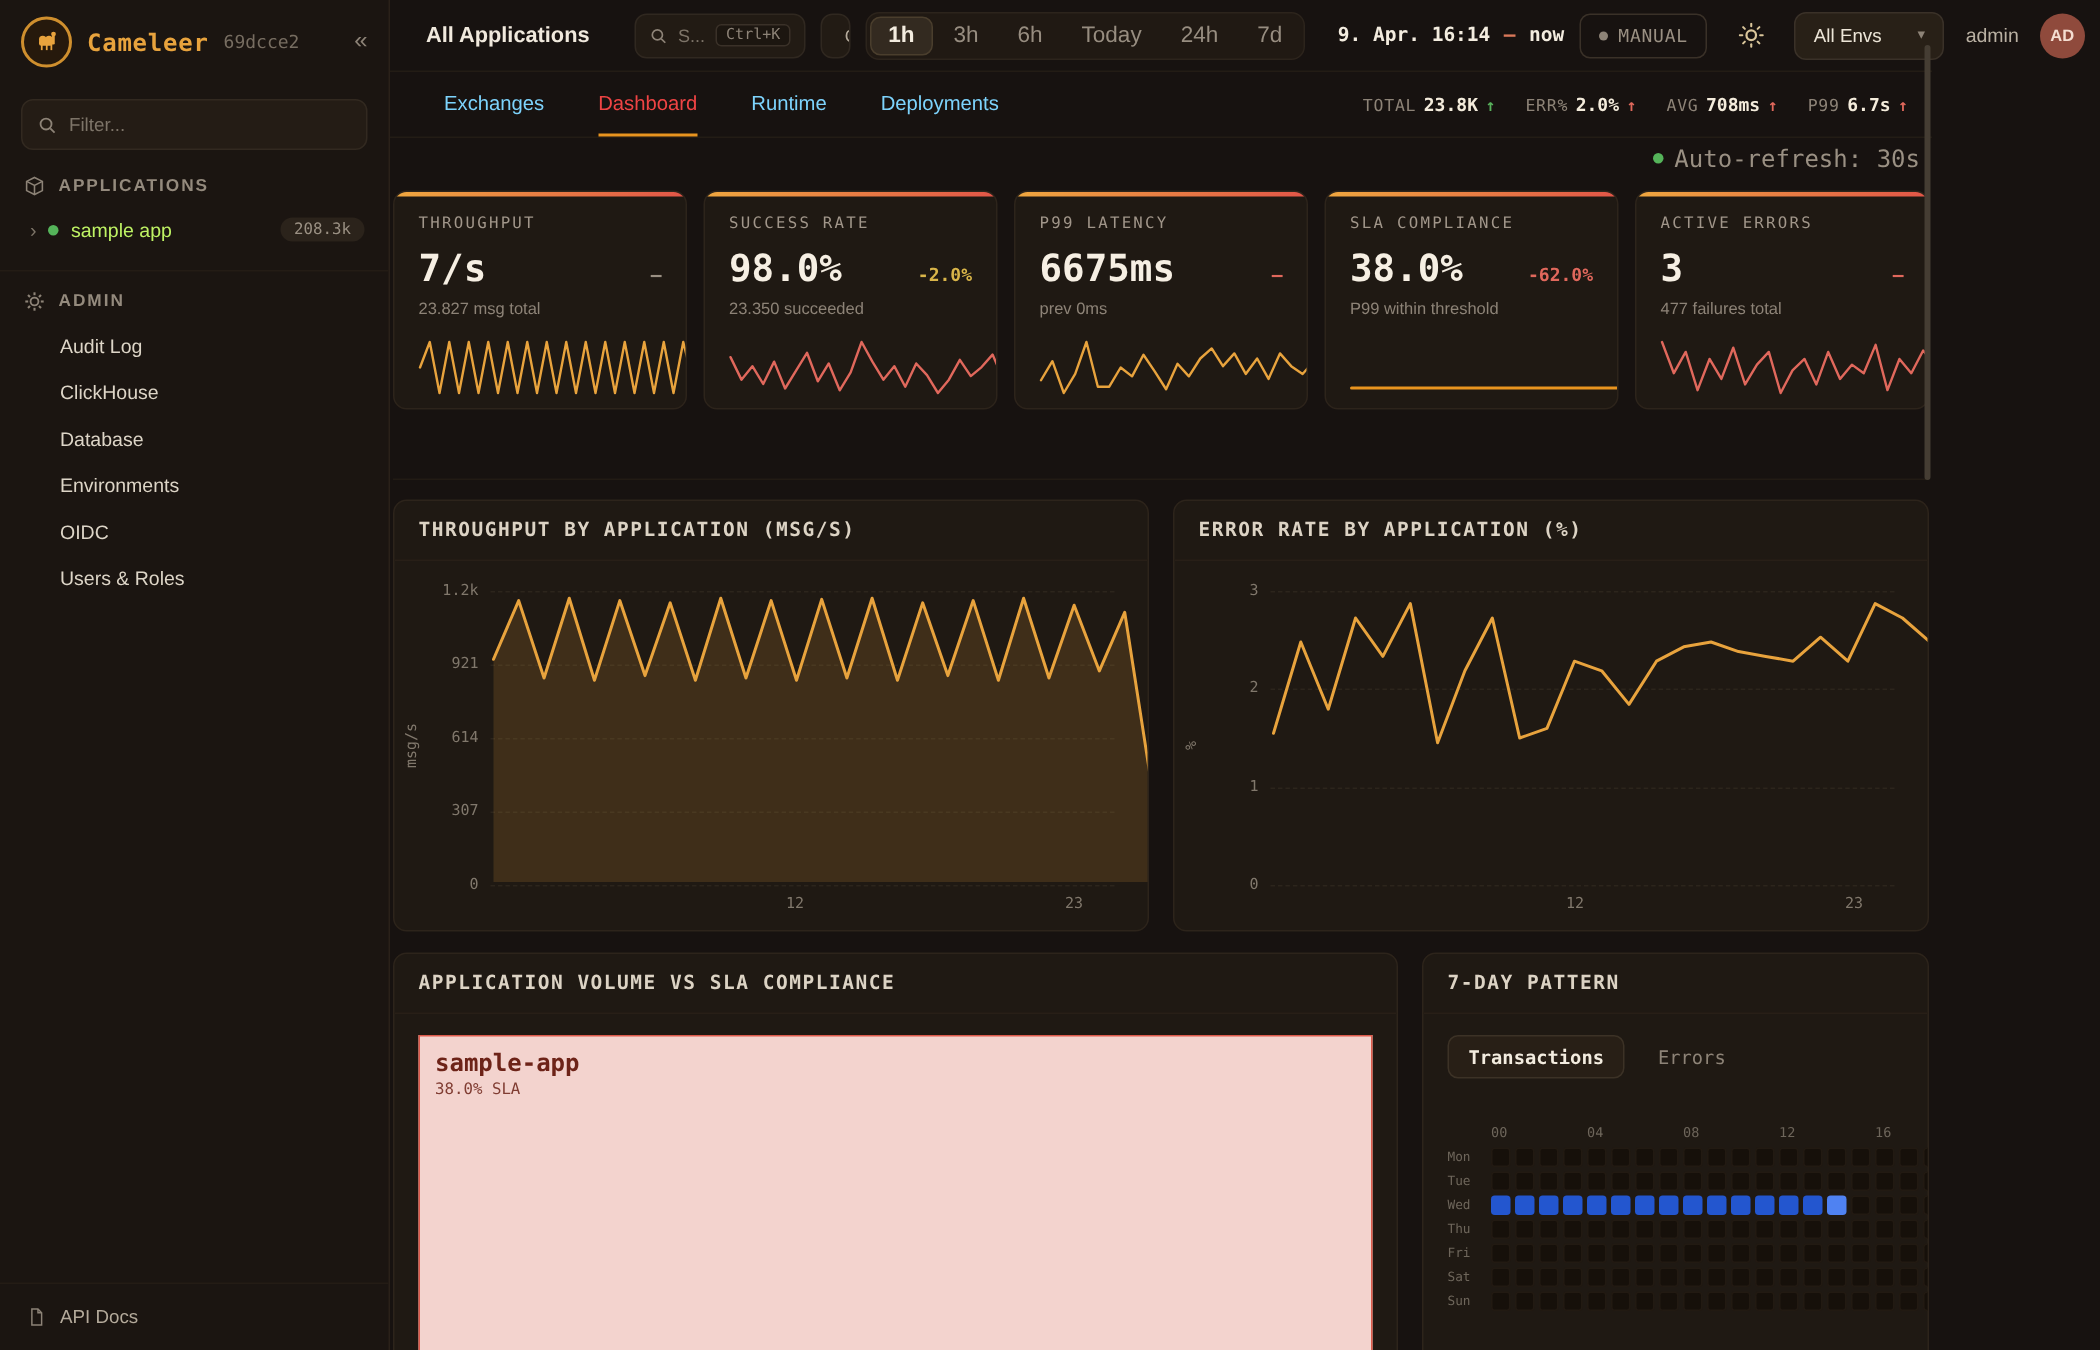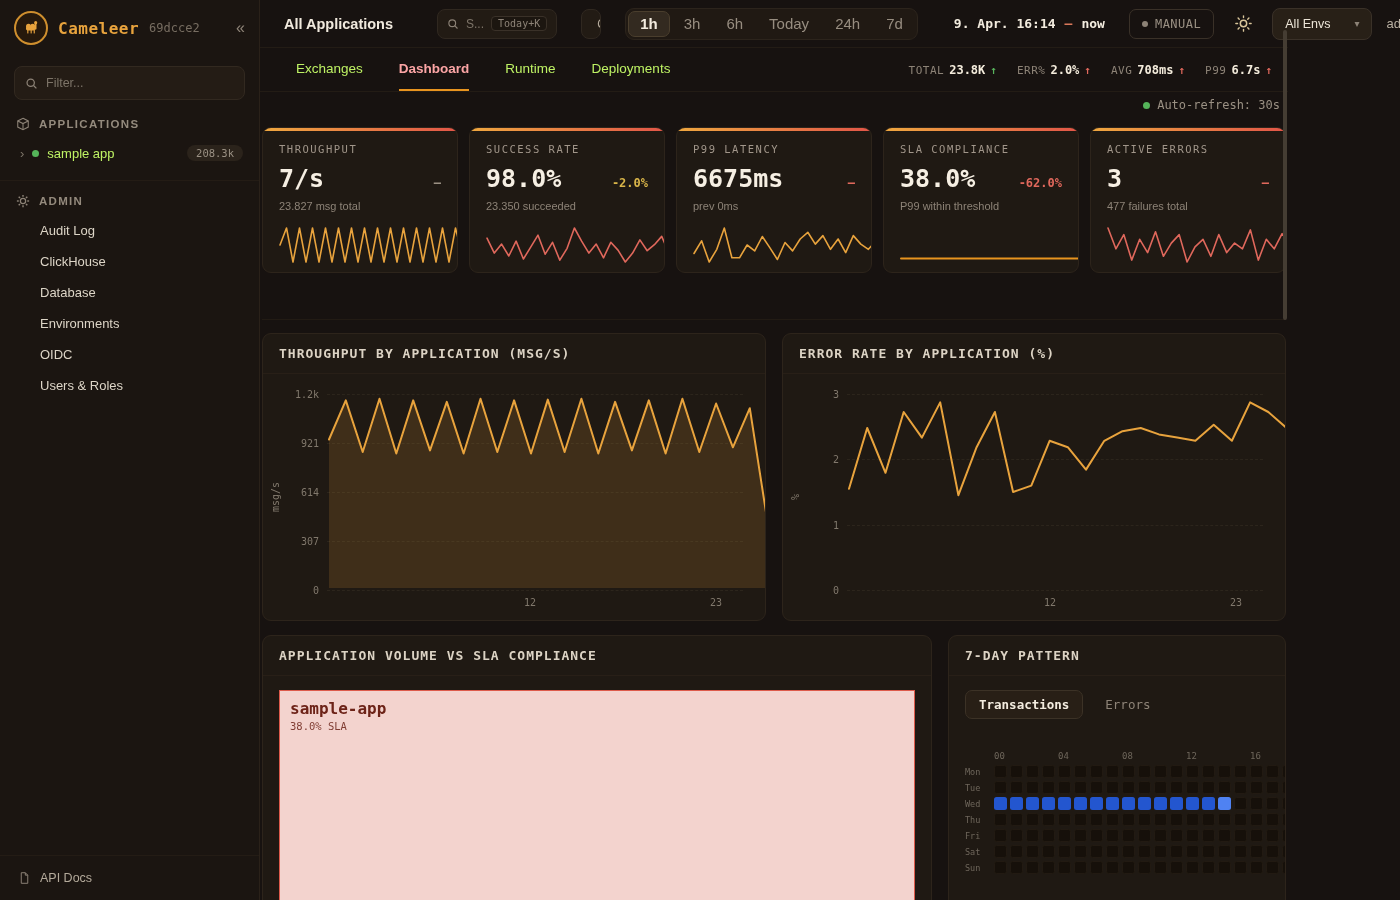--- a/index.html
+++ b/index.html
@@ -25,21 +25,21 @@
 .dot.green{background:#55b45a;}
 .app-name{color:#bef264;font-size:13px;}
 .badge{margin-left:auto;background:#2b231b;color:#9a9083;border-radius:9px;padding:2px 9px;font-size:10.5px;}
 .sb-div{border-top:1px solid #241c15;margin-top:12px;}
 .admin-item{padding:8px 16px 8px 40px;color:#ddd5c7;font-size:13px;cursor:pointer;}
 .sb-spacer{flex:1;}
 .api-docs{display:flex;align-items:center;gap:9px;padding:15px 18px;color:#b4aa9b;font-size:12.5px;border-top:1px solid #241c15;cursor:pointer;}
 
 
 .main{flex:1;min-width:0;display:flex;flex-direction:column;position:relative;background:#171210;}
-.topbar{height:48px;flex:0 0 48px;display:flex;align-items:center;gap:24px;padding:0 4px 0 24px;border-bottom:1px solid #231c15;}
+.topbar{height:48px;flex:0 0 48px;display:flex;align-items:center;gap:10px;padding:0 4px 0 24px;border-bottom:1px solid #231c15;}
 .tb-title{font-weight:bold;font-size:14.5px;color:#f0e9dd;margin-right:20px;white-space:nowrap;}
 .search{height:30px;display:flex;align-items:center;gap:7px;background:#221b14;border:1px solid #302820;border-radius:8px;padding:0 9px;cursor:text;}
 .s-text{color:#7d7468;font-size:12px;}
 .kbd{border:1px solid #3a3128;background:#1c1610;border-radius:4px;padding:1px 6px;font-size:10px;color:#8d8377;}
 .status-pill{height:30px;display:flex;align-items:center;gap:6px;background:#221b14;border:1px solid #302820;border-radius:8px;padding:0 9px;color:#b4aa9b;font-size:12px;max-width:46px;overflow:hidden;}
 .ranges{height:32px;display:flex;align-items:center;background:#20191•3;background:#201913;border:1px solid #2c241c;border-radius:9px;padding:2px;gap:2px;}
 .range-btn{height:26px;padding:0 11px;border-radius:7px;color:#978d80;font-size:15px;display:flex;align-items:center;cursor:pointer;border:1px solid transparent;white-space:nowrap;}
 .range-btn.active{background:#332a20;border-color:#4a3e2d;color:#f3ecdf;font-weight:bold;}
 .datetime{display:flex;align-items:center;gap:9px;margin-left:12px;font-size:13px;white-space:nowrap;}
 .dt{font-weight:bold;color:#f3ecdf;}
@@ -49,29 +49,29 @@
 .manual-pill{height:30px;display:flex;align-items:center;gap:7px;border:1px solid #3a3128;border-radius:7px;padding:0 12px;color:#9a9083;font-size:12px;letter-spacing:.5px;cursor:pointer;white-space:nowrap;}
 .mdot{width:6px;height:6px;border-radius:50%;background:#8d8377;}
 .icon-btn{width:30px;height:30px;display:flex;align-items:center;justify-content:center;cursor:pointer;}
 .envs{height:32px;display:flex;align-items:center;gap:24px;background:#282017;border:1px solid #3a3128;border-radius:8px;padding:0 12px;color:#ece5d7;font-size:12.5px;cursor:pointer;white-space:nowrap;}
 .chev-down{color:#8d8377;font-size:10px;}
 .user-name{color:#b9b0a2;font-size:13px;}
 .avatar{width:30px;height:30px;border-radius:50%;background:#8f4a3c;color:#f5ddd1;display:flex;align-items:center;justify-content:center;font-size:11px;font-weight:bold;cursor:pointer;}
 
 
 .tabsbar{height:44px;flex:0 0 44px;display:flex;align-items:stretch;padding:0 16px 0 36px;border-bottom:1px solid #231c15;}
-.tab{display:flex;align-items:center;margin-right:36px;color:#bef264;font-size:13.5px;border-bottom:2px solid transparent;cursor:pointer;white-space:nowrap;}
-.tab.active{color:#fca5a5;border-bottom-color:#e8941f;font-weight:bold;}
+.tab{display:flex;align-items:center;margin-right:36px;color:#7dd3fc;font-size:13.5px;border-bottom:2px solid transparent;cursor:pointer;white-space:nowrap;}
+.tab.active{color:#ef4444;border-bottom-color:#e8941f;font-weight:normal;}
 .tb-stats{margin-left:auto;display:flex;align-items:center;gap:20px;font-size:11px;}
 .stat{display:flex;align-items:baseline;gap:5px;white-space:nowrap;}
 .stat-label{color:#8d8377;letter-spacing:.5px;}
 .stat-value{color:#f4ecdc;font-weight:bold;font-size:12px;}
 .arr-good{color:#58b25c;font-weight:bold;}
 .arr-bad{color:#e0685c;font-weight:bold;}
-.refresh-row{height:26px;flex:0 0 26px;display:flex;align-items:center;justify-content:flex-end;gap:7px;padding:0 8px;color:#9a9083;font-size:12px;}
+.refresh-row{height:26px;flex:0 0 26px;display:flex;align-items:center;justify-content:flex-end;gap:7px;padding:0 8px;color:#9a9083;font-size:16px;}
 .rdot{width:7px;height:7px;border-radius:50%;background:#55b45a;}
 
 
 .content{flex:1;padding:9px 2px 0;overflow:hidden;}
 .card{background:#1f1913;border:1px solid #2d241b;border-radius:9px;position:relative;}
 .kpi-grid{display:grid;grid-template-columns:repeat(5,minmax(0,1fr));gap:11px;height:146px;}
 .kpi{overflow:hidden;padding:15px 16px 0;}
 .kpi::before{content:"";position:absolute;top:0;left:0;right:0;height:3px;background:linear-gradient(90deg,#efa73f,#e25648);}
 .kpi-title{font-size:10.5px;letter-spacing:1.5px;color:#a1968a;margin-bottom:9px;}
 .kpi-row{display:flex;align-items:baseline;justify-content:space-between;}
@@ -206,21 +206,21 @@
       <div class="tb-title">All Applications</div>
 
       <div class="search">
         <span style="display:flex;">
           <svg width="12" height="12" viewBox="0 0 16 16">
               <circle cx="7" cy="7" r="4.5" fill="none" stroke="#8d8377" stroke-width="1.5"></circle>
               <line x1="10.5" y1="10.5" x2="14" y2="14" stroke="#8d8377" stroke-width="1.5"></line>
             </svg>
         </span>
         <span class="s-text">S...</span>
-        <span class="kbd mono">Today+K</span>
+        <span class="kbd mono">Ctrl+K</span>
       </div>
 
       <div class="status-pill">
         <span class="dot green"></span>
         <span>O</span>
       </div>
 
       <div class="ranges">
         <div class="range-btn active">1h</div>
         <div class="range-btn">3h</div>

